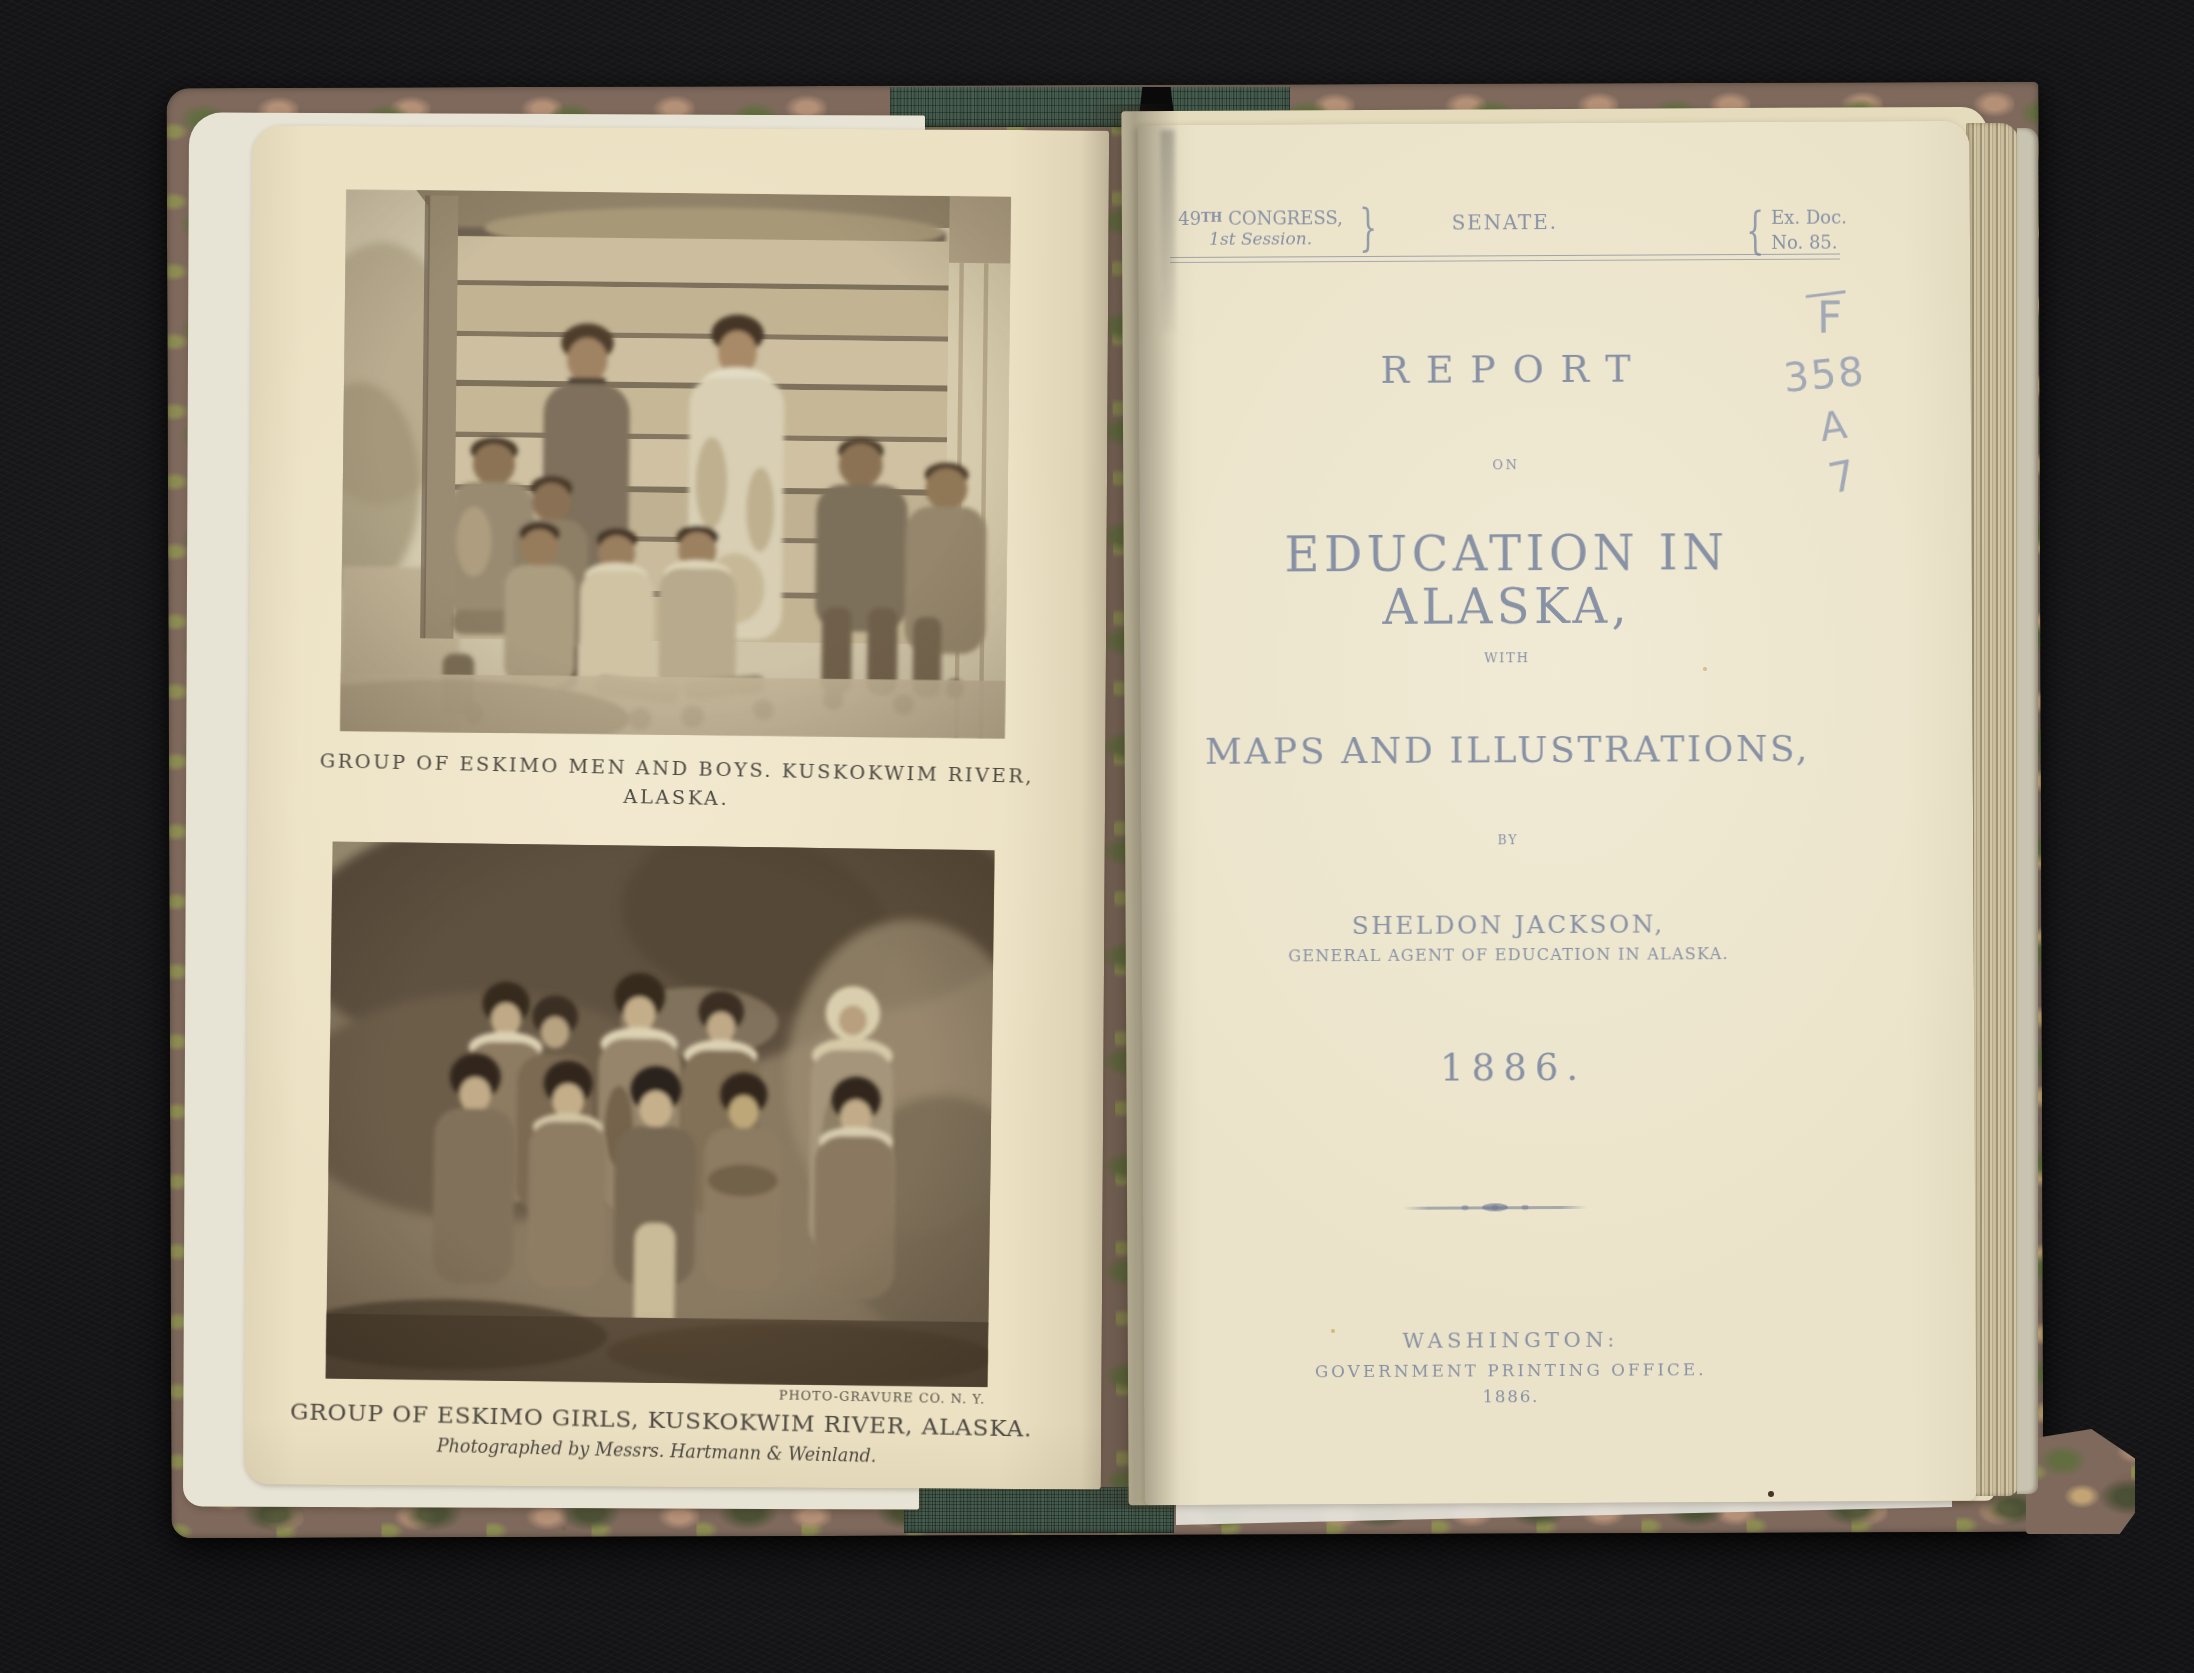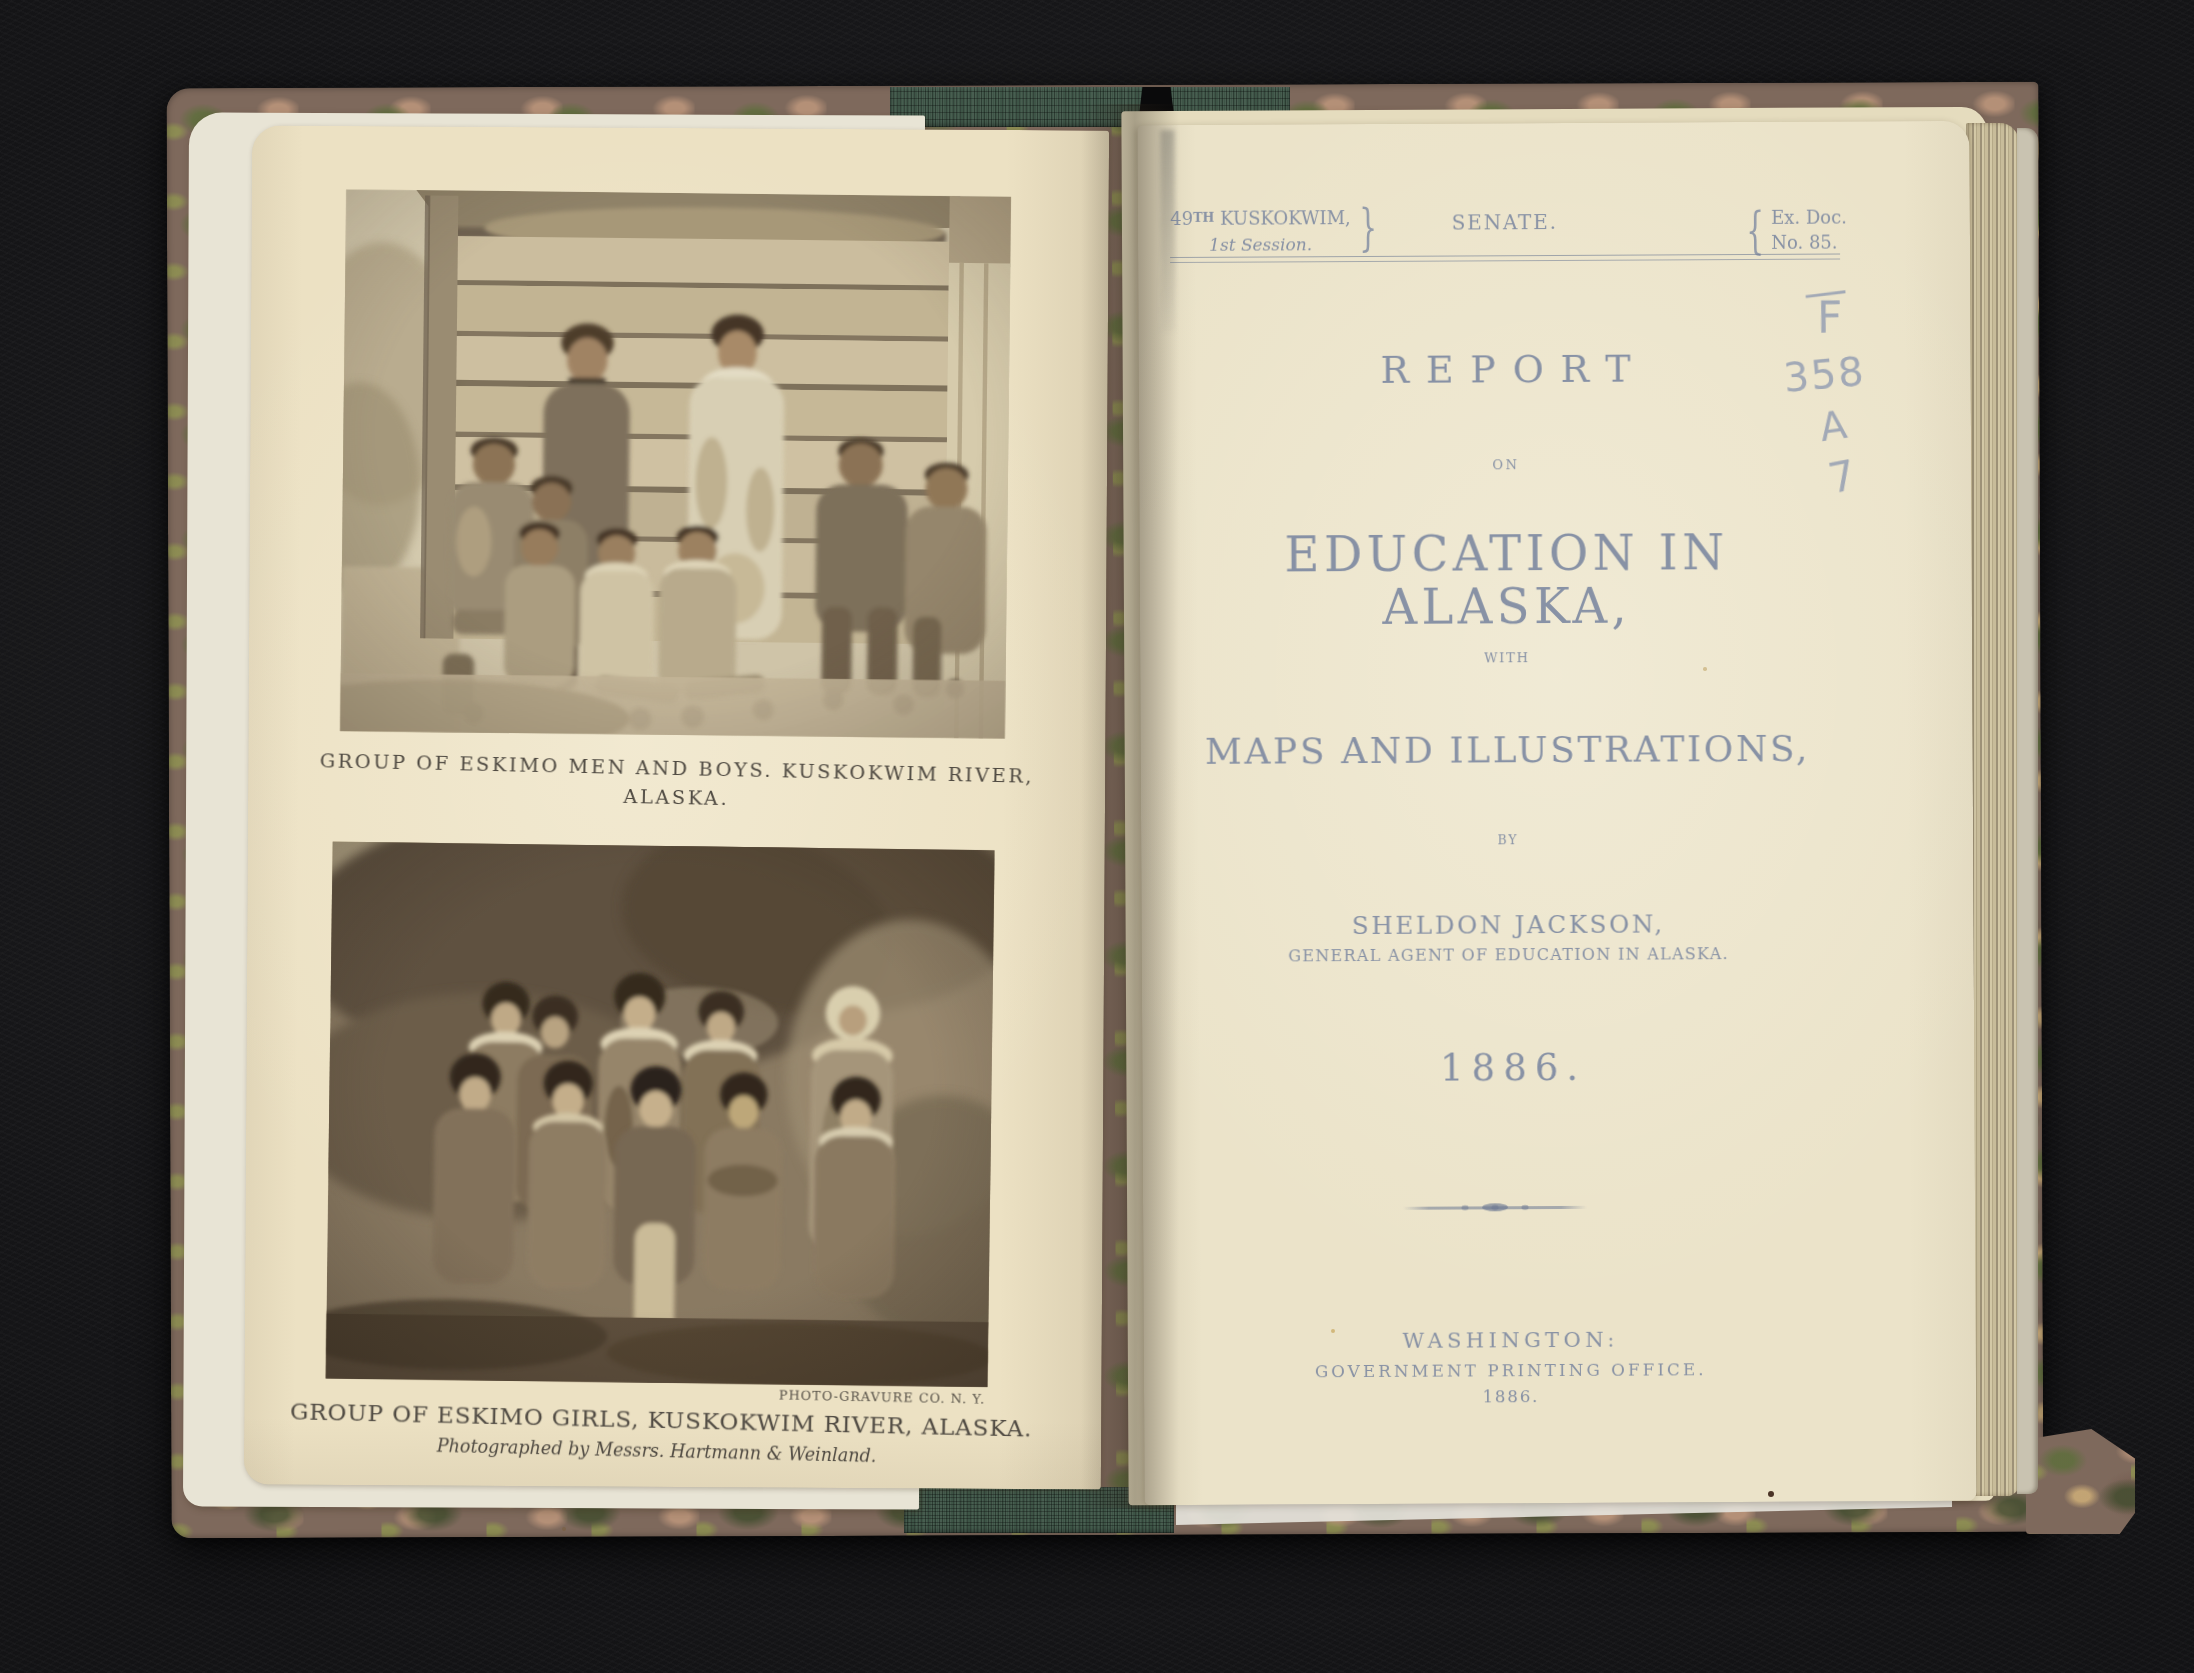--- a/index.html
+++ b/index.html
@@ -85,21 +85,21 @@
   #credit-engraver{left:83px;top:1257px;width:658px;text-align:right;font-size:12.7px;letter-spacing:1.1px;
     transform:rotate(0.8deg);color:var(--caption-ink,#46413a);opacity:.9;}
   #caption-bottom{left:35px;top:1275px;width:764px;font-size:23px;letter-spacing:0.9px;transform:rotate(1deg);}
   #credit-photographer{left:35px;top:1310px;width:755px;font-size:17.6px;font-style:italic;transform:rotate(1deg);}
   
   #print-area{left:19.3px;top:0;width:695px;height:100%;filter:blur(0.4px);}
   .ink{color:var(--printed-ink,#76839e);opacity:.85;}
   .txt{left:0;right:0;text-align:center;line-height:1.1;}
   #doc-header{left:0;right:0;top:83px;height:61px;}
   #hdr-left{left:8.8px;top:1.8px;width:189px;text-align:center;font-size:18px;line-height:1;}
-  #hdr-left .l2{font-style:italic;font-size:17px;margin-top:9px;}
+  #hdr-left .l2{font-style:italic;font-size:17px;margin-top:3px;}
   .ord{font-size:.70em;vertical-align:.22em;letter-spacing:0;font-weight:bold;}
   .brace{font-size:51px;line-height:1;transform:scaleX(.55);opacity:.75;}
   #brace-congress{left:195px;top:-5.3px;}
   #hdr-senate{left:0;right:0;top:3.5px;text-align:center;font-size:20px;letter-spacing:1.8px;}
   #hdr-right{right:5.3px;top:0;display:flex;align-items:center;}
   #hdr-right .col{text-align:left;font-size:18px;line-height:1;}
   #hdr-right .col div+div{margin-top:6.1px;}
   #hdr-rule{left:12.3px;right:12.3px;top:132px;height:4.4px;
     border-top:1.4px solid rgba(108,120,146,.6);border-bottom:1.4px solid rgba(108,120,146,.55);}
   #t-report{top:226px;font-size:38px;letter-spacing:16.7px;padding-left:16.7px;}
@@ -352,21 +352,21 @@
     <div class="abs caption" id="credit-photographer">Photographed by Messrs. Hartmann &amp; Weinland.</div>
   </div>
 
   <div class="abs" id="title-page">
     <div class="abs" id="edge-streak"></div>
 
     <div class="abs" id="print-area">
 
       <div class="abs" id="doc-header">
         <div class="abs ink" id="hdr-left">
-          <div><span>49</span><span class="ord">TH</span><span> KUSKOKWIM,</span></div>
+          <div><span>49</span><span class="ord">TH</span><span> CONGRESS,</span></div>
           <div class="l2">1st Session.</div>
         </div>
         <div class="abs ink brace" id="brace-congress">}</div>
         <div class="abs ink" id="hdr-senate">SENATE.</div>
         <div class="abs" id="hdr-right">
           <span class="ink brace">{</span>
           <span class="col ink">
             <div>Ex. Doc.</div>
             <div>No. 85.</div>
           </span>

